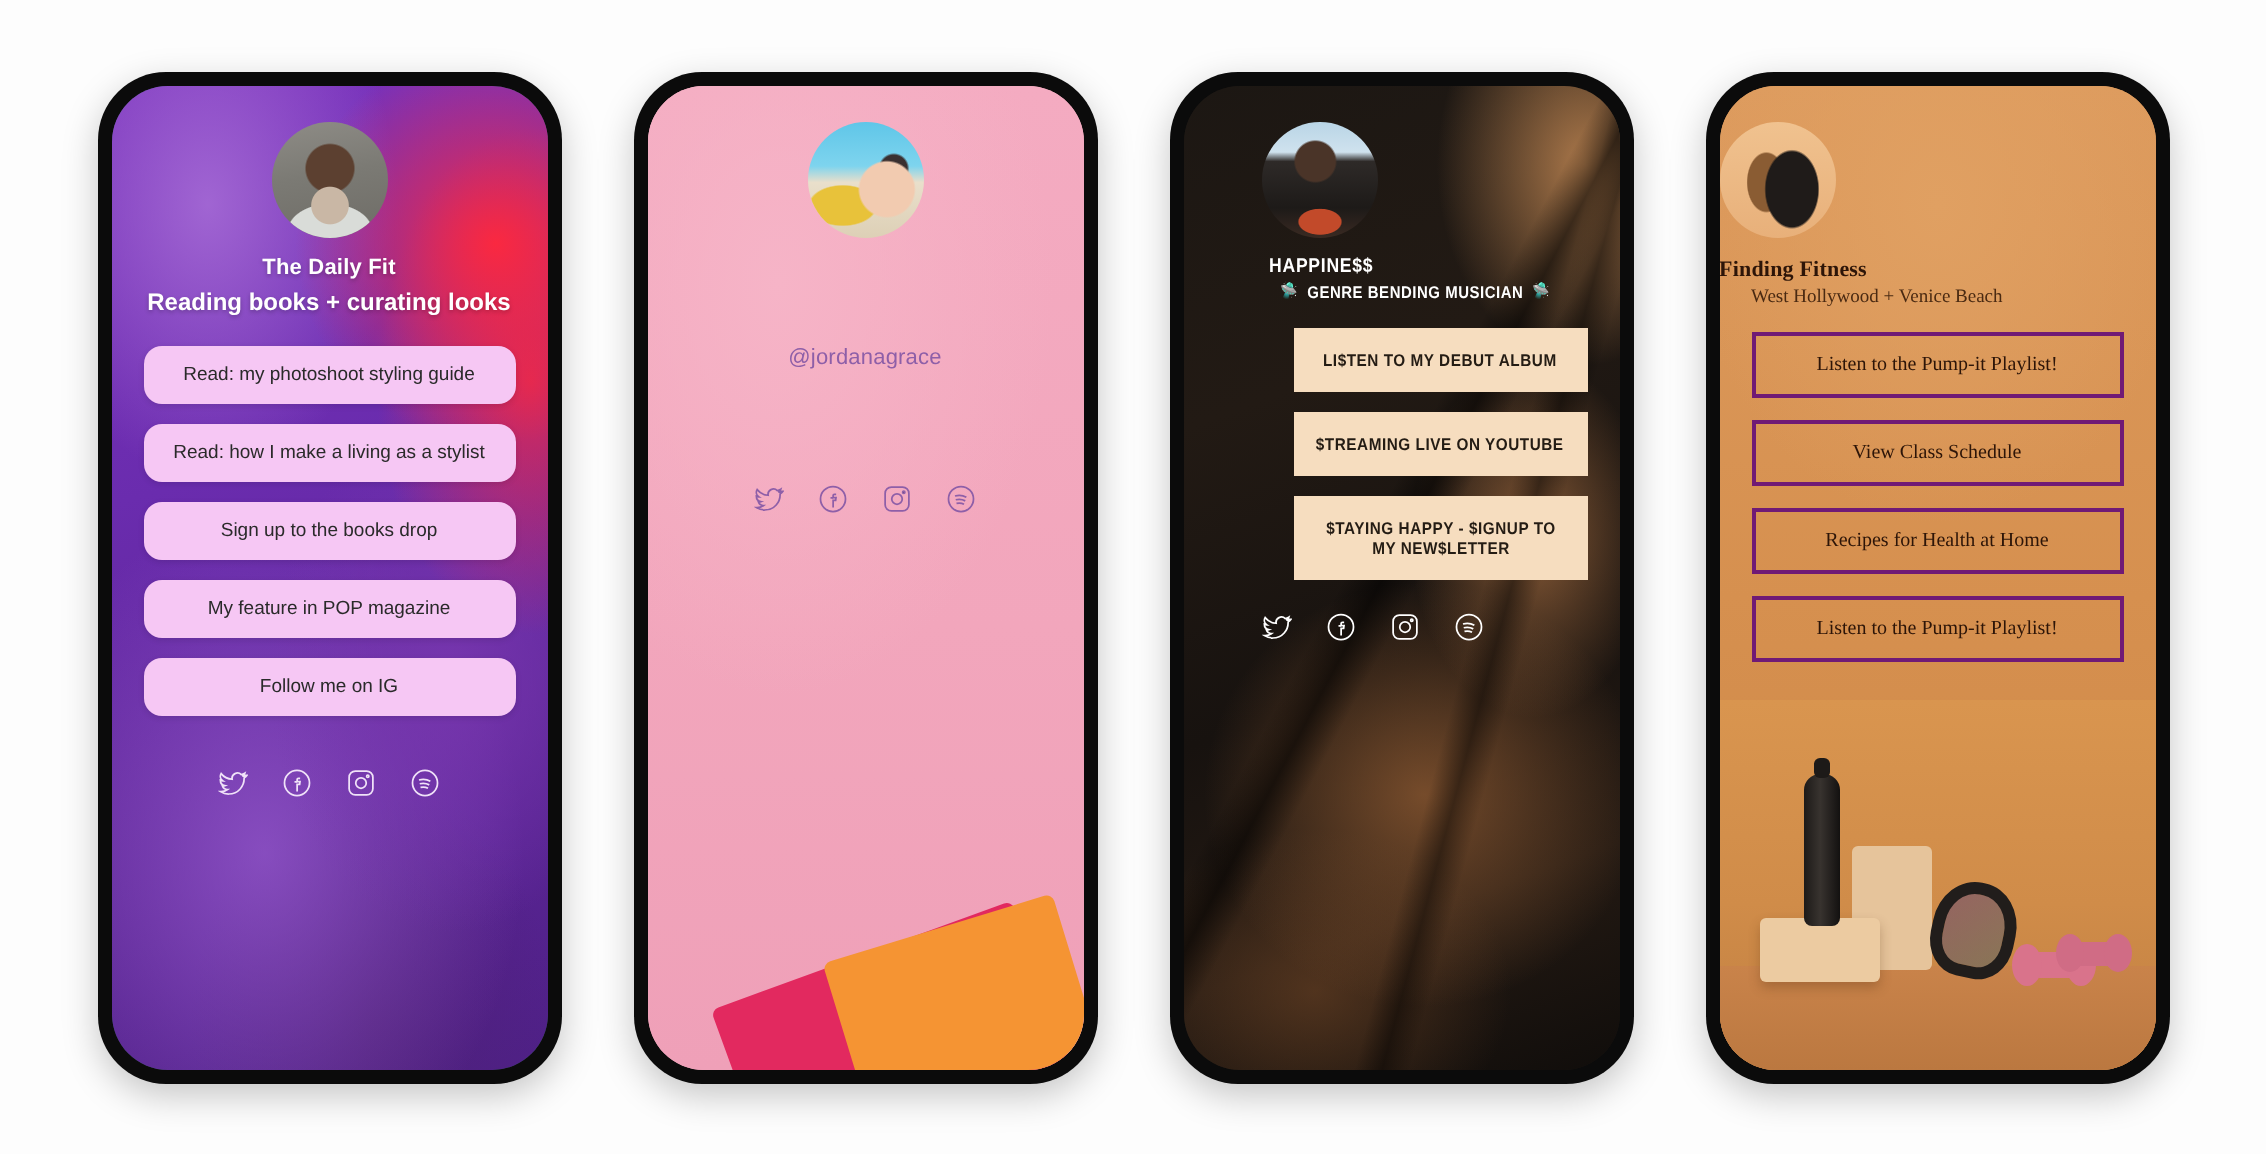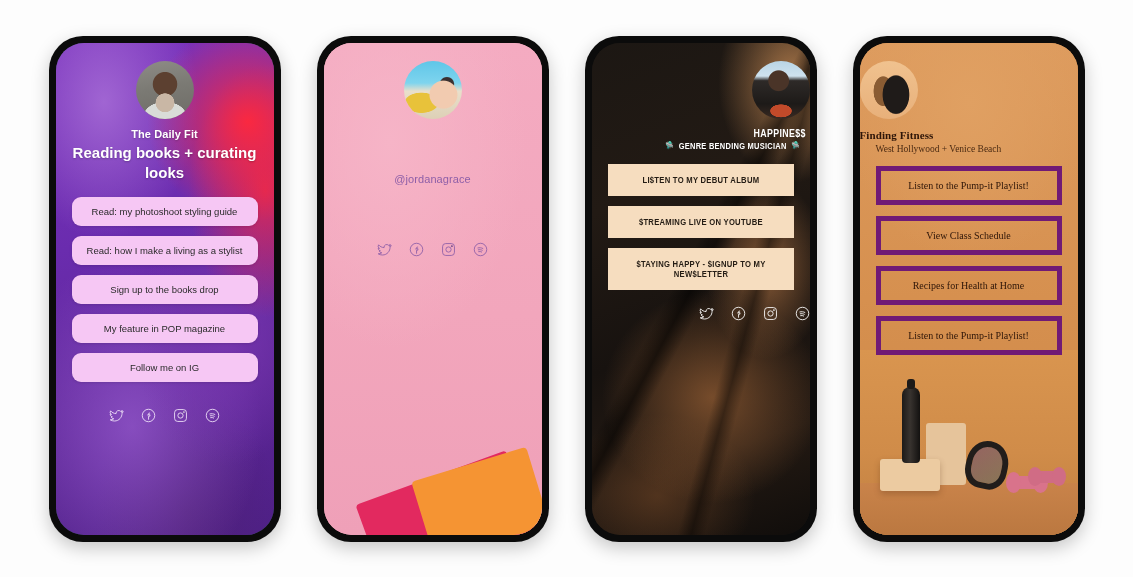--- a/index.html
+++ b/index.html
@@ -44,21 +44,21 @@
   .avatar {
     position: relative;
     width: 58px; height: 58px;
     border-radius: 50%;
     margin-top: 18px;
     overflow: hidden;
     flex: 0 0 auto;
   }
   .avatar .av-img { position: absolute; inset: 0; }
   .title { font-size: 11px; font-weight: 700; margin-top: 9px; letter-spacing: .1px; }
-  .subtitle { font-size: 15px; font-weight: 700; margin-top: 3px; line-height: 1.35; padding: 0 16px; text-align: center; }
+  .subtitle { font-size: 12px; font-weight: 700; margin-top: 3px; line-height: 1.35; padding: 0 16px; text-align: center; }
   .btns { width: 100%; padding: 0 16px; margin-top: 12px; display: flex; flex-direction: column; }
   .btn {
     width: 100%;
     text-align: center;
     cursor: pointer;
     user-select: none;
   }
   .socials { display: flex; gap: 17px; margin-top: 16px; }
   .socials svg { display: block; }
 
@@ -154,21 +154,21 @@
       radial-gradient(ellipse 70% 30% at 55% 72%, rgba(155,98,54,0.7) 0%, rgba(155,98,54,0) 72%),
       radial-gradient(ellipse 60% 22% at 30% 92%, rgba(120,74,40,0.55) 0%, rgba(120,74,40,0) 75%),
       linear-gradient(160deg, #1c1713 0%, #221a14 30%, #17120f 58%, #241a13 80%, #100d0b 100%);
   }
   .p3 .bg::after {
     content: ""; position: absolute; inset: 0;
     background:
       linear-gradient(118deg, rgba(0,0,0,0) 44%, rgba(0,0,0,0.55) 48%, rgba(0,0,0,0) 52%),
       linear-gradient(105deg, rgba(0,0,0,0) 62%, rgba(0,0,0,0.45) 66%, rgba(0,0,0,0) 70%);
   }
-  .p3 .content { position: relative; z-index: 2; display: flex; flex-direction: column; align-items: flex-end; width: 100%; }
+  .p3 .content { position: relative; z-index: 2; display: flex; flex-direction: column; align-items: flex-start; width: 100%; padding-left: 39px; }
   .p3 .av-img {
     background:
       radial-gradient(ellipse 30% 18% at 50% 86%, #c24a2a 0 60%, rgba(194,74,42,0) 64%),
       radial-gradient(circle at 46% 34%, #4a3428 0 20%, rgba(74,52,40,0) 22%),
       linear-gradient(180deg, #b9d5e6 0%, #cfe2ee 26%, #2e2a28 34%, #1d1a18 74%, #3a2a22 100%);
   }
   .p3 .title {
     color: #ffffff; font-size: 10px; font-weight: 700;
     letter-spacing: .4px; transform: scaleX(.88); margin-top: 9px;
   }
@@ -228,21 +228,21 @@
     background:
       radial-gradient(ellipse 36% 52% at 62% 58%, #1f1b19 0 62%, rgba(31,27,25,0) 66%),
       radial-gradient(ellipse 26% 40% at 40% 52%, #8a5c33 0 62%, rgba(138,92,51,0) 66%),
       linear-gradient(180deg, #f0c28f 0%, #e8b07a 100%);
   }
   .p4 .title { color: #2d1508; font-size: 11px; font-weight: 700; font-family: "Liberation Serif", serif; margin-top: 10px; }
   .p4 .subtitle { color: #4a2a12; font-size: 9.5px; font-weight: 400; font-family: "Liberation Serif", serif; margin-top: 2px; }
   .p4 .btns { margin-top: 11px; }
   .p4 .btn {
     background: transparent;
-    border: 5px solid #701a75;
+    border: 2px solid #701a75;
     color: #2d1508;
     font-family: "Liberation Serif", serif;
     font-size: 10px;
     font-weight: 400;
     border-radius: 0;
     padding: 9px 4px;
     margin-bottom: 11px;
   }
 </style>
 </head>

